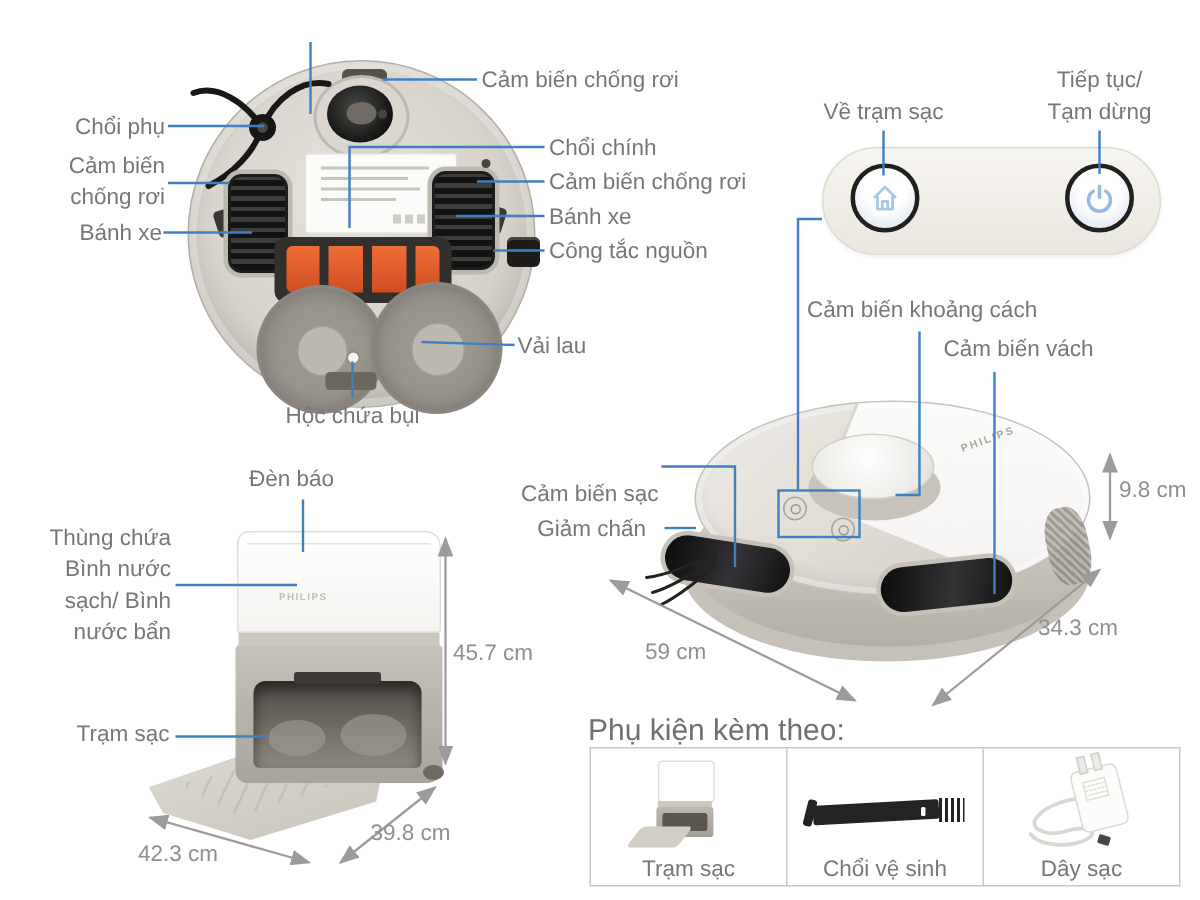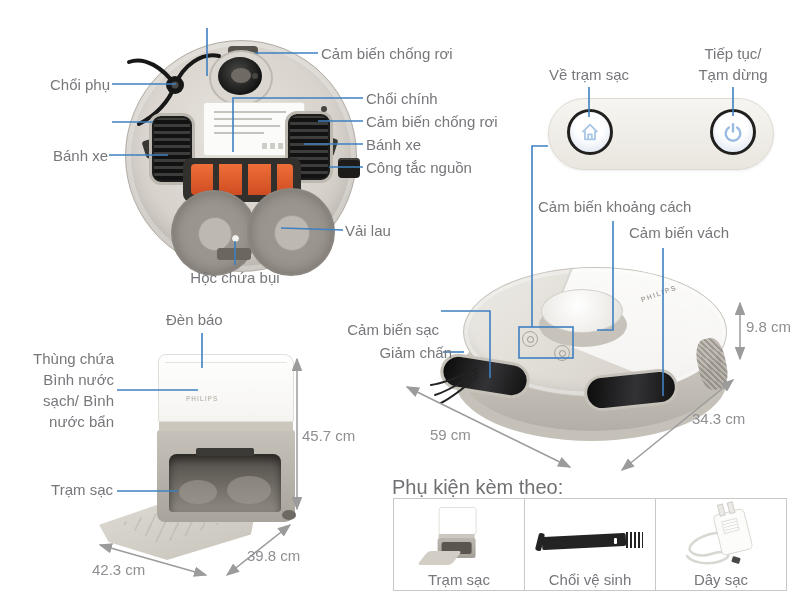--- a/index.html
+++ b/index.html
@@ -286,36 +286,38 @@
       <line x1="407" y1="387" x2="570" y2="467" marker-start="url(#ahr)" marker-end="url(#ah)"></line>
       <line x1="733" y1="380" x2="622" y2="470" marker-start="url(#ahr)" marker-end="url(#ah)"></line>
       <line x1="297" y1="359" x2="297" y2="509" marker-start="url(#ahr)" marker-end="url(#ah)"></line>
       <line x1="100" y1="545" x2="206" y2="575" marker-start="url(#ahr)" marker-end="url(#ah)"></line>
       <line x1="227" y1="575" x2="290" y2="525" marker-start="url(#ahr)" marker-end="url(#ah)"></line>
     </g>
   </svg>
 
   <div class="lbl" style="left:321px;top:43px;">Cảm biến chống rơi</div>
   <div class="lbl r" style="left:20px;top:74px;width:90px;">Chổi phụ</div>
+  <div class="lbl r" style="left:6px;top:100px;width:104px;">Cảm biến
+chống rơi</div>
   <div class="lbl r" style="left:30px;top:145px;width:78px;">Bánh xe</div>
   <div class="lbl" style="left:366px;top:88px;">Chổi chính</div>
   <div class="lbl" style="left:366px;top:111px;">Cảm biến chống rơi</div>
   <div class="lbl" style="left:366px;top:134px;">Bánh xe</div>
   <div class="lbl" style="left:366px;top:157px;">Công tắc nguồn</div>
   <div class="lbl" style="left:345px;top:220px;">Vải lau</div>
   <div class="lbl c" style="left:178px;top:267px;width:114px;">Hộc chứa bụi</div>
 
   <div class="lbl c" style="left:534px;top:64px;width:110px;">Về trạm sạc</div>
   <div class="lbl c" style="left:686px;top:43px;width:94px;">Tiếp tục/
 Tạm dừng</div>
 
   <div class="lbl" style="left:538px;top:196px;">Cảm biến khoảng cách</div>
   <div class="lbl" style="left:629px;top:222px;">Cảm biến vách</div>
   <div class="lbl r" style="left:330px;top:301px;width:109px;margin-top:18px;">Cảm biến sạc</div>
-  <div class="lbl r" style="left:363px;top:342px;width:89px;">Giảm chấn</div>
+  <div class="lbl r" style="left:350px;top:342px;width:89px;text-align:center;">Giảm chấn</div>
   <div class="lbl dim" style="left:746px;top:316px;">9.8 cm</div>
   <div class="lbl dim" style="left:430px;top:424px;">59 cm</div>
   <div class="lbl dim" style="left:692px;top:408px;">34.3 cm</div>
 
   <div class="lbl" style="left:166px;top:309px;">Đèn báo</div>
   <div class="lbl r" style="left:8px;top:348px;width:106px;">Thùng chứa
 Bình nước
 sạch/ Bình
 nước bẩn</div>
   <div class="lbl r" style="left:30px;top:479px;width:83px;">Trạm sạc</div>

